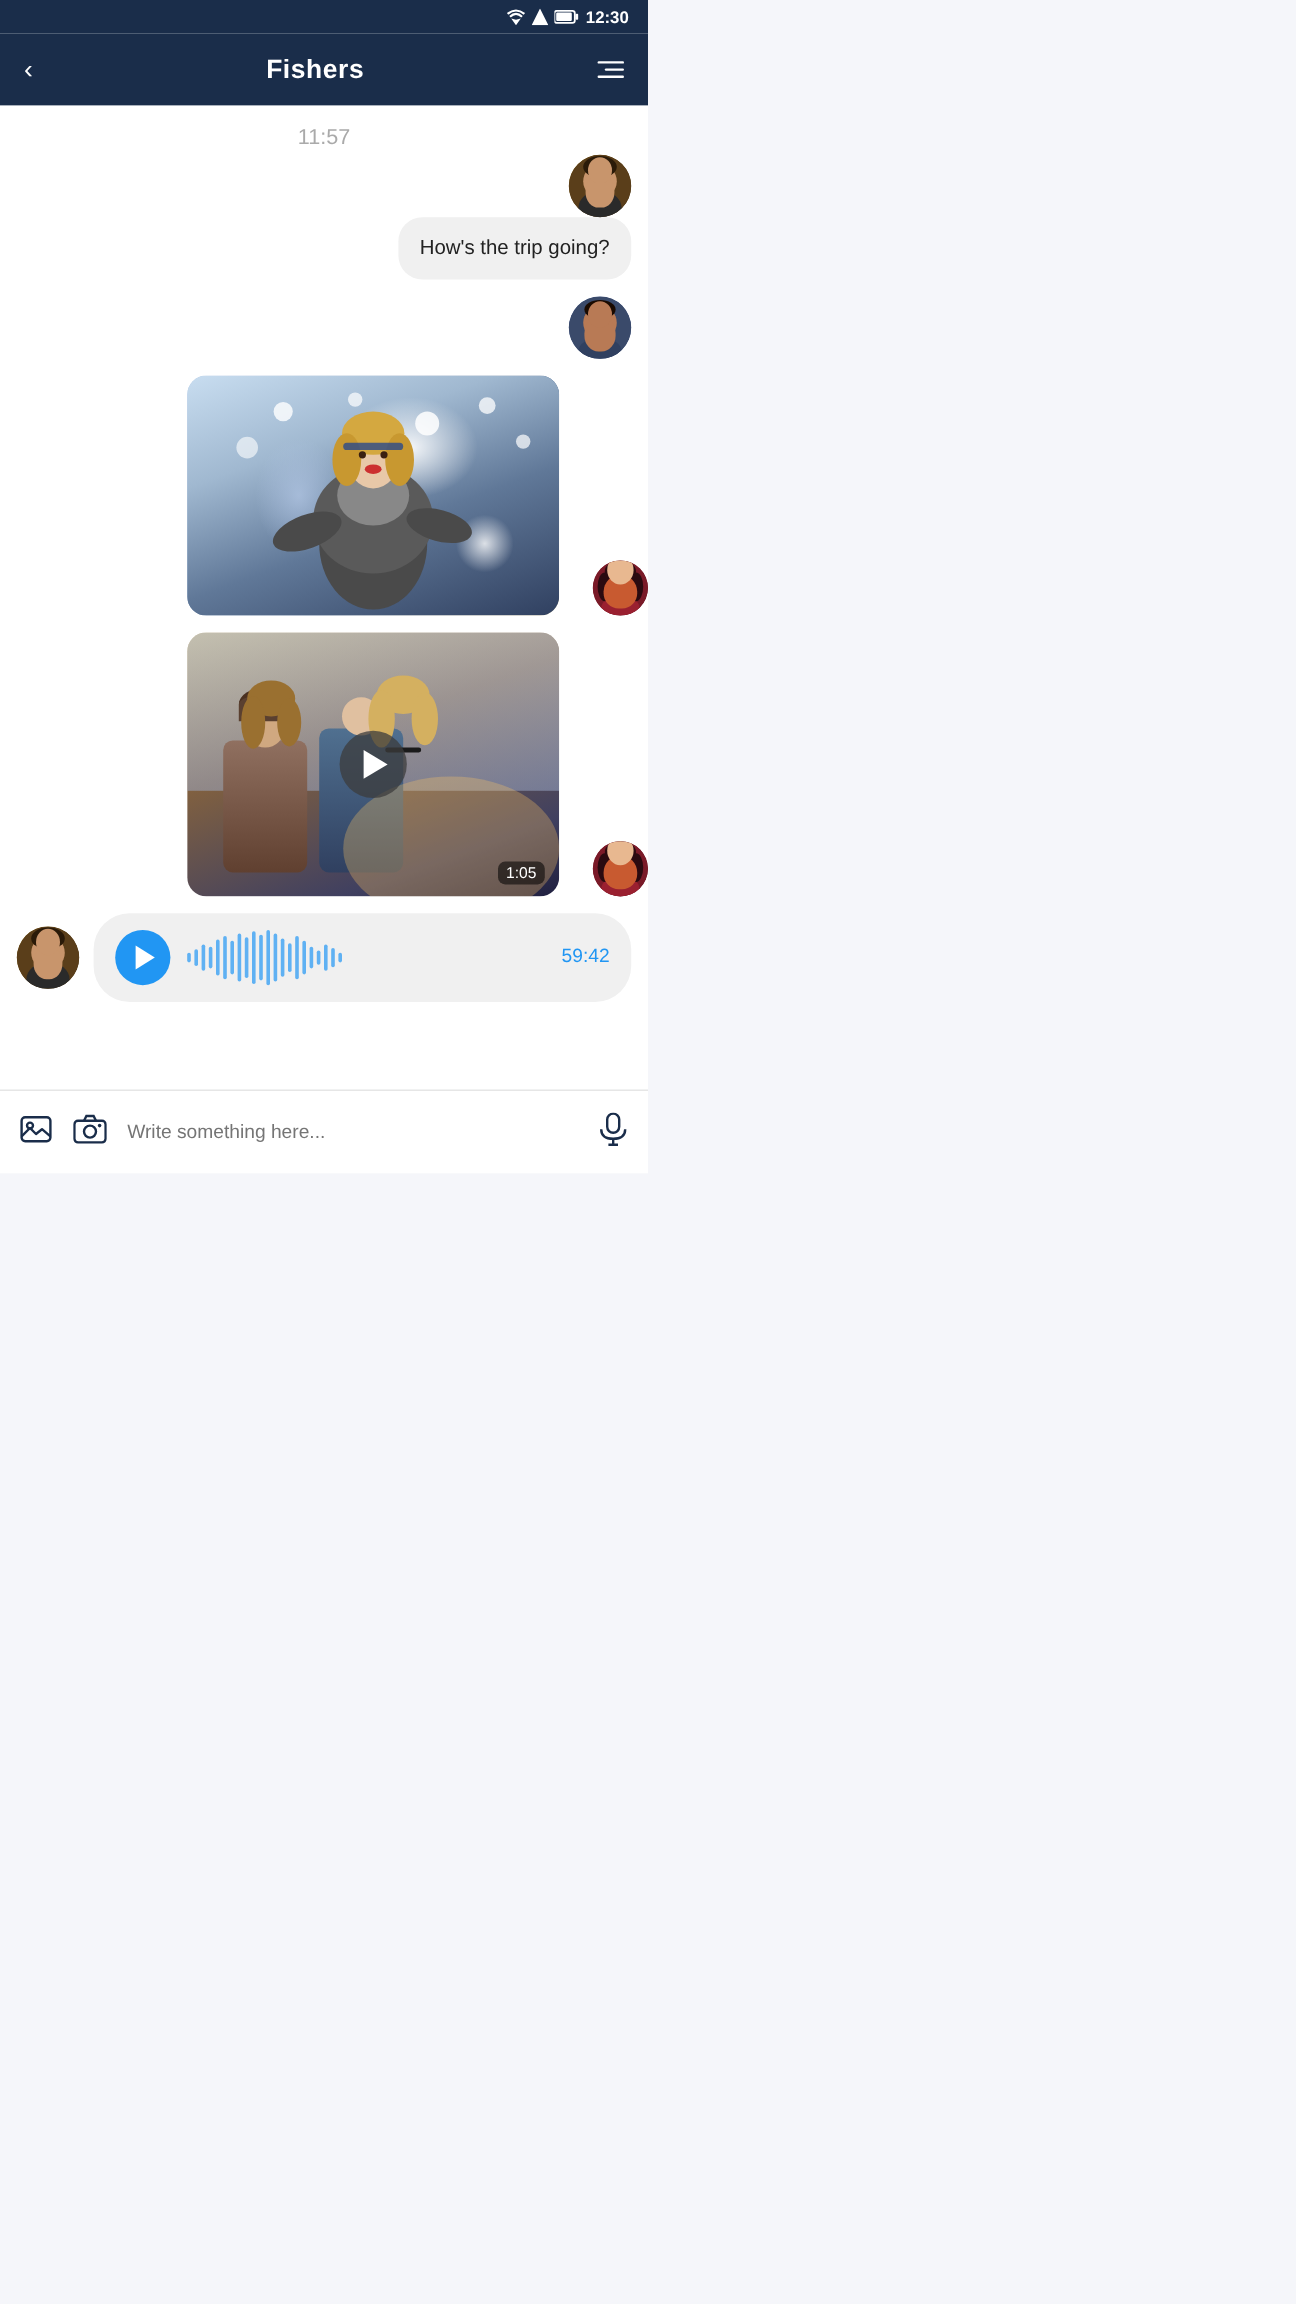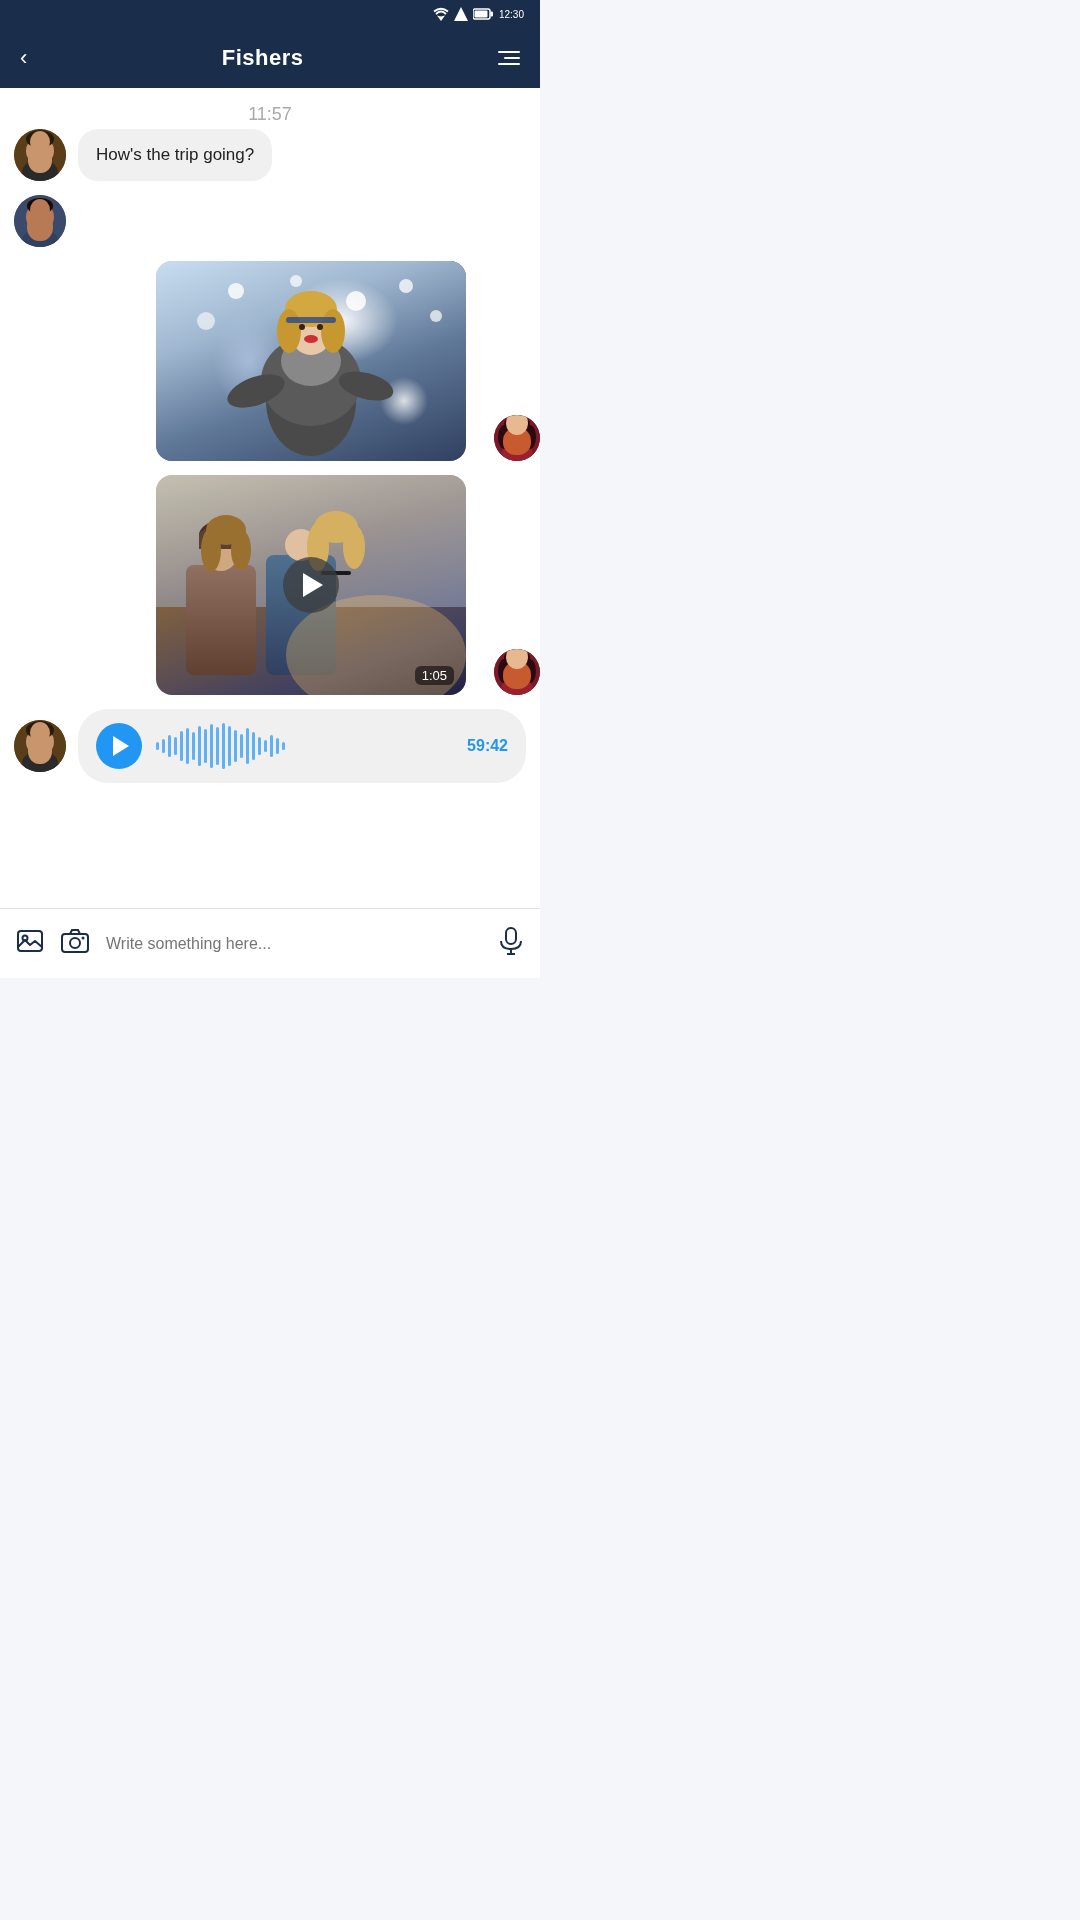--- a/index.html
+++ b/index.html
@@ -23,22 +23,22 @@
       padding: 0 16px;
       gap: 6px;
     }
     .status-icons {
       display: flex;
       align-items: center;
       gap: 5px;
     }
     .status-time {
       color: white;
-      font-size: 10px;
-      font-weight: 400;
+      font-size: 14px;
+      font-weight: 700;
     }
 
     
     .header {
       background: #1a2d4a;
       height: 60px;
       display: flex;
       align-items: center;
       justify-content: space-between;
       padding: 0 20px;
@@ -96,21 +96,21 @@
       padding: 0 30px;
     }
 
     
     .msg-row {
       display: flex;
       align-items: flex-end;
       margin-bottom: 14px;
       padding: 0 14px;
     }
-    .msg-row.received { }
+    .msg-row.received { flex-direction: column; }
 
     .avatar {
       width: 52px;
       height: 52px;
       border-radius: 50%;
       object-fit: cover;
       flex-shrink: 0;
       overflow: hidden;
       background: #ccc;
       display: flex;
@@ -424,21 +424,21 @@
     }
     .waveform-bar {
       width: 3px;
       background: #2196f3;
       border-radius: 2px;
       opacity: 0.7;
     }
     .audio-time {
       color: #2196f3;
       font-size: 16px;
-      font-weight: 700;
+      font-weight: 400;
       white-space: nowrap;
     }
 
     
     .bottom-bar {
       background: white;
       height: 70px;
       border-top: 1px solid #e0e0e0;
       display: flex;
       align-items: center;

